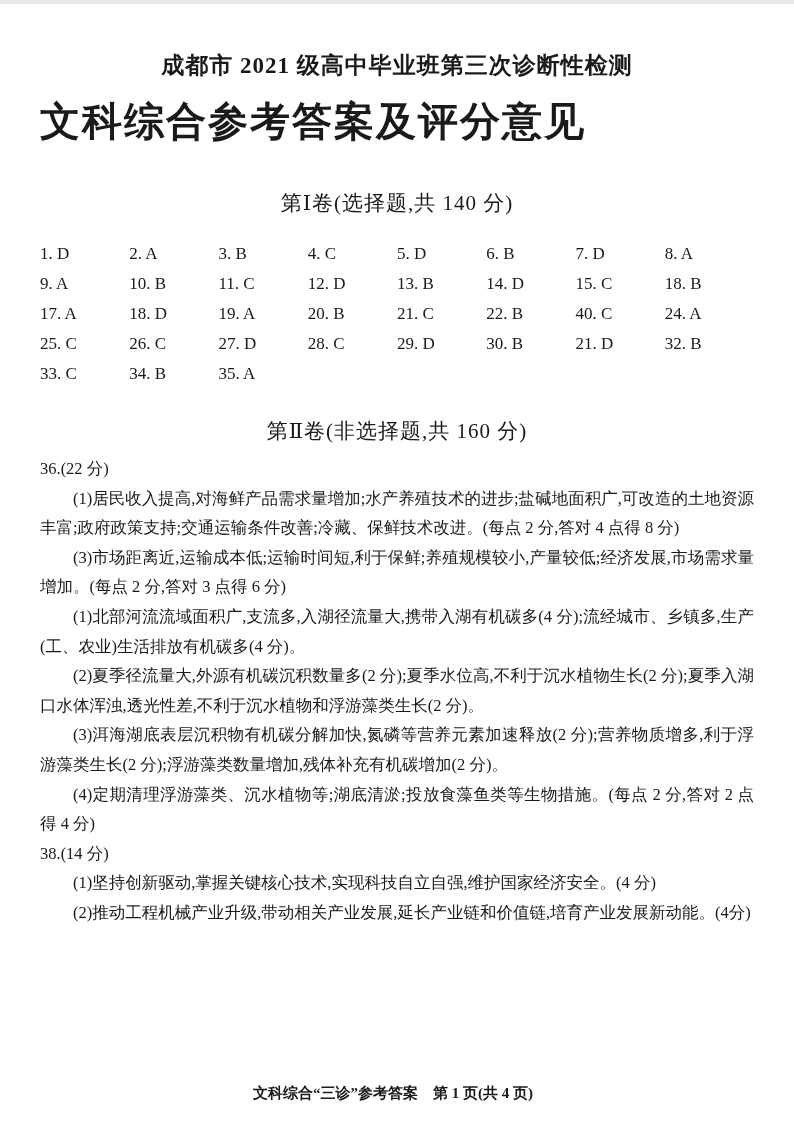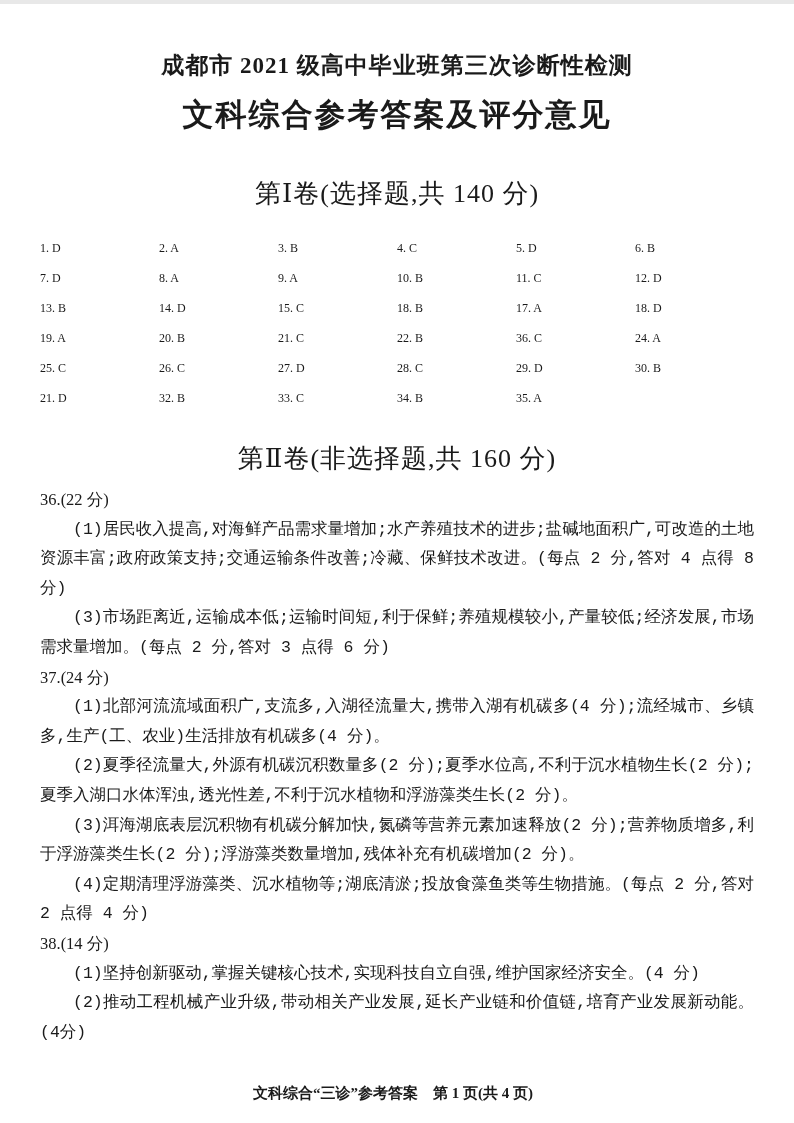--- a/index.html
+++ b/index.html
@@ -24,37 +24,37 @@
   }
   .title {
     margin: 0;
     text-align: center;
     font-size: 23px;
     font-weight: 700;
     letter-spacing: 1px;
   }
   .subtitle {
     margin: 13px 0 0 0;
-    text-align: center;
-    font-size: 31px;
+    text-align: left;
+    font-size: 40px;
     font-weight: 700;
     letter-spacing: 2px;
   }
   .section-heading {
     margin: 40px 0 0 0;
     text-align: center;
-    font-size: 26px;
+    font-size: 21px;
     font-weight: 400;
     letter-spacing: 1px;
   }
   .answer-grid {
     display: grid;
-    grid-template-columns: repeat(6, 1fr);
+    grid-template-columns: repeat(8, 1fr);
     margin: 22px 0 0 0;
-    font-size: 12px;
+    font-size: 17px;
     line-height: 30px;
   }
   .answer-cell {
     white-space: nowrap;
   }
   .section2 {
     margin-top: 28px;
   }
   .body-text {
     margin-top: 9px;
@@ -63,21 +63,20 @@
     margin: 0;
     font-size: 16.5px;
     line-height: 29.6px;
     text-align: justify;
   }
   .qnum {
     text-indent: 0;
   }
   .para {
     text-indent: 2em;
-    font-family: Liberation Mono, monospace;
   }
   .footer {
     position: absolute;
     left: 0;
     right: 8px;
     bottom: 24px;
     text-align: center;
     font-size: 15px;
     font-weight: 700;
   }
@@ -111,21 +110,21 @@
       <span class="answer-cell">14. D</span>
       <span class="answer-cell">15. C</span>
       <span class="answer-cell">18. B</span>
 
       <span class="answer-cell">17. A</span>
       <span class="answer-cell">18. D</span>
       <span class="answer-cell">19. A</span>
       <span class="answer-cell">20. B</span>
       <span class="answer-cell">21. C</span>
       <span class="answer-cell">22. B</span>
-      <span class="answer-cell">36. C</span>
+      <span class="answer-cell">40. C</span>
       <span class="answer-cell">24. A</span>
 
       <span class="answer-cell">25. C</span>
       <span class="answer-cell">26. C</span>
       <span class="answer-cell">27. D</span>
       <span class="answer-cell">28. C</span>
       <span class="answer-cell">29. D</span>
       <span class="answer-cell">30. B</span>
       <span class="answer-cell">21. D</span>
       <span class="answer-cell">32. B</span>
@@ -139,21 +138,20 @@
 
     <div class="body-text">
 
       <div>
         <p class="qnum">36.(22 分)</p>
         <p class="para">(1)居民收入提高,对海鲜产品需求量增加;水产养殖技术的进步;盐碱地面积广,可改造的土地资源丰富;政府政策支持;交通运输条件改善;冷藏、保鲜技术改进。(每点 2 分,答对 4 点得 8 分)</p>
         <p class="para">(3)市场距离近,运输成本低;运输时间短,利于保鲜;养殖规模较小,产量较低;经济发展,市场需求量增加。(每点 2 分,答对 3 点得 6 分)</p>
       </div>
 
       <div>
-        <p class="qnum">37.(24 分)</p>
         <p class="para">(1)北部河流流域面积广,支流多,入湖径流量大,携带入湖有机碳多(4 分);流经城市、乡镇多,生产(工、农业)生活排放有机碳多(4 分)。</p>
         <p class="para">(2)夏季径流量大,外源有机碳沉积数量多(2 分);夏季水位高,不利于沉水植物生长(2 分);夏季入湖口水体浑浊,透光性差,不利于沉水植物和浮游藻类生长(2 分)。</p>
         <p class="para">(3)洱海湖底表层沉积物有机碳分解加快,氮磷等营养元素加速释放(2 分);营养物质增多,利于浮游藻类生长(2 分);浮游藻类数量增加,残体补充有机碳增加(2 分)。</p>
         <p class="para">(4)定期清理浮游藻类、沉水植物等;湖底清淤;投放食藻鱼类等生物措施。(每点 2 分,答对 2 点得 4 分)</p>
       </div>
 
       <div>
         <p class="qnum">38.(14 分)</p>
         <p class="para">(1)坚持创新驱动,掌握关键核心技术,实现科技自立自强,维护国家经济安全。(4 分)</p>
         <p class="para">(2)推动工程机械产业升级,带动相关产业发展,延长产业链和价值链,培育产业发展新动能。(4分)</p>

